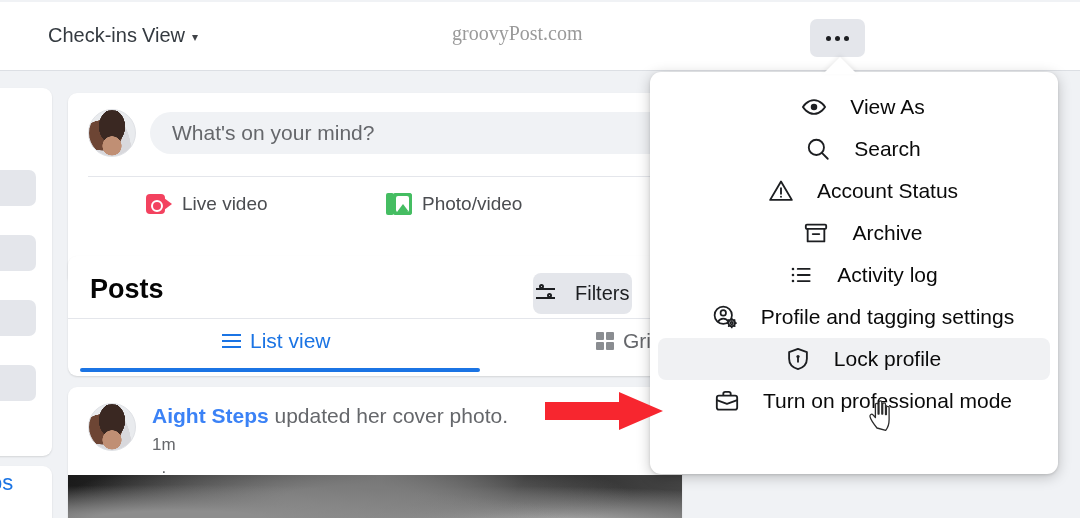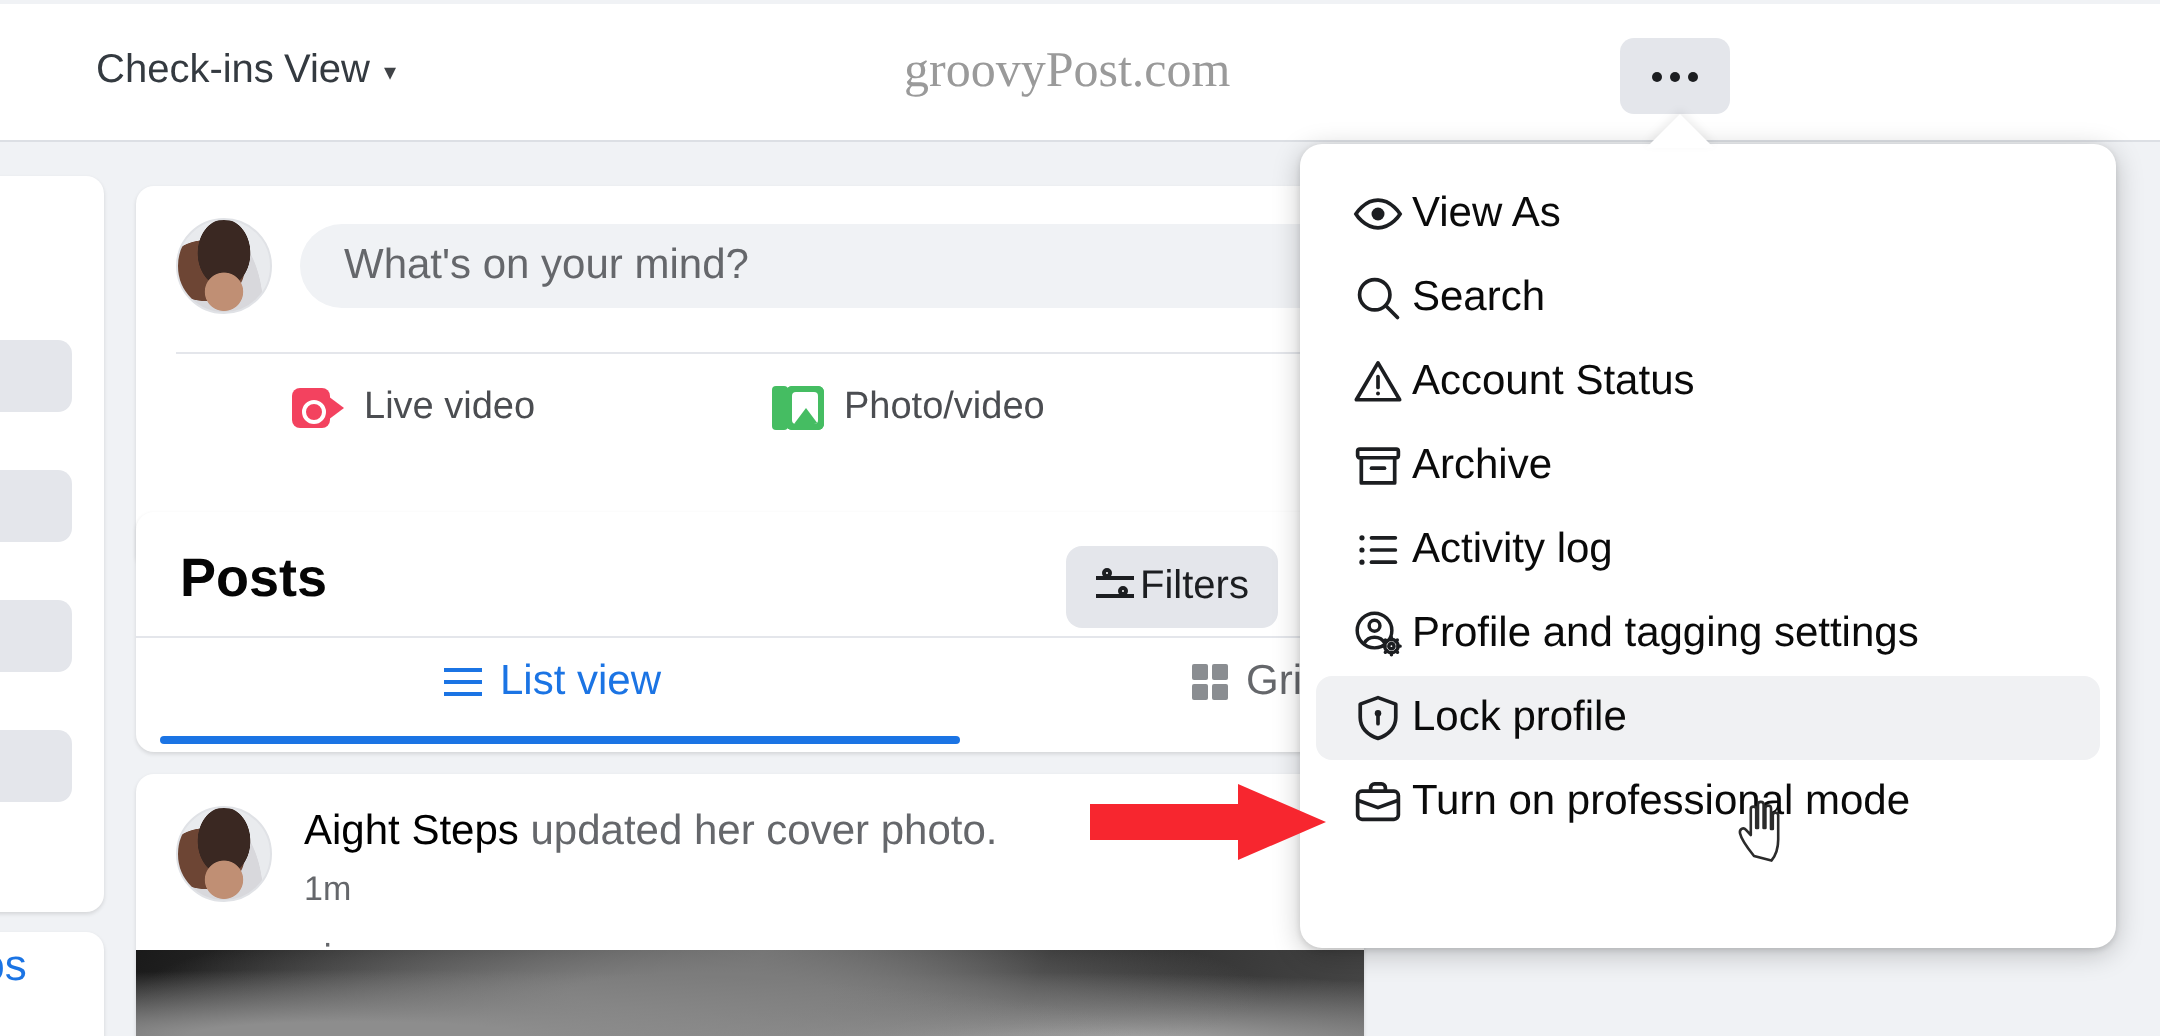--- a/index.html
+++ b/index.html
@@ -32,21 +32,21 @@
   .caret {
     display: inline-block;
     margin-left: 7px;
     font-size: 12px;
     vertical-align: middle;
     color: #404347;
   }
   .watermark {
     position: absolute; left: 452px; top: 20px;
     font-family: "Liberation Serif", serif;
-    font-size: 25px;
+    font-size: 20px;
     color: #9a9a9a;
     white-space: nowrap;
   }
 
   
   .dots-btn {
     position: absolute; left: 810px; top: 19px;
     width: 55px; height: 38px;
     background: #e4e6eb;
     border-radius: 7px;
@@ -194,22 +194,22 @@
   }
   .posts-title {
     position: absolute; left: 22px; top: 18px;
     font-size: 27px; font-weight: bold; color: #050505;
   }
   .filters-btn {
     position: absolute; left: 465px; top: 17px;
     height: 41px;
     background: #e4e6eb;
     border-radius: 8px;
-    display: flex; align-items: center; gap: 3px;
-    padding: 0 15px;
+    display: flex; align-items: center; gap: 20px;
+    padding: 0 3px;
     font-size: 20px; color: #1c1e21; font-weight: 500;
     white-space: nowrap;
   }
   .ico-sliders {
     width: 19px; height: 17px; position: relative;
   }
   .ico-sliders .ln {
     position: absolute; left: 0; width: 19px; height: 2px; background: #1c1e21;
   }
   .ico-sliders .ln.a { top: 3px; }
@@ -261,21 +261,21 @@
     border-radius: 9px;
     box-shadow: 0 1px 2px rgba(0,0,0,.12);
     overflow: hidden;
   }
   .post-card .avatar { left: 20px; top: 16px; width: 48px; height: 48px; }
   .post-name {
     position: absolute; left: 84px; top: 17px;
     font-size: 21px; color: #65676b;
     white-space: nowrap;
   }
-  .post-name b { color: #000000; font-weight: normal; }
+  .post-name b { color: #3b82f6; font-weight: bold; }
   .post-meta {
     position: absolute; left: 84px; top: 48px;
     display: flex; align-items: center; gap: 7px;
     font-size: 17px; color: #65676b; flex-direction: column;
   }
   .ico-globe {
     width: 15px; height: 15px; border-radius: 50%;
     background: #65676b;
     position: relative;
     display: inline-block;
@@ -315,21 +315,22 @@
     z-index: 31;
     filter: drop-shadow(0 -2px 2px rgba(0,0,0,.07));
   }
   .menu-item {
     position: relative;
     height: 42px;
     margin: 0 8px;
     border-radius: 8px;
     display: flex; align-items: center;
     padding-left: 18px;
-    gap: 4px;
+    gap: 23px;
+    justify-content: center;
   }
   .menu-item.hover { background: #f0f1f3; }
   .menu-label {
     font-size: 21px;
     color: #0a0a0a;
     font-weight: 500;
     white-space: nowrap;
   }
   .menu-ico {
     width: 26px; height: 26px;

